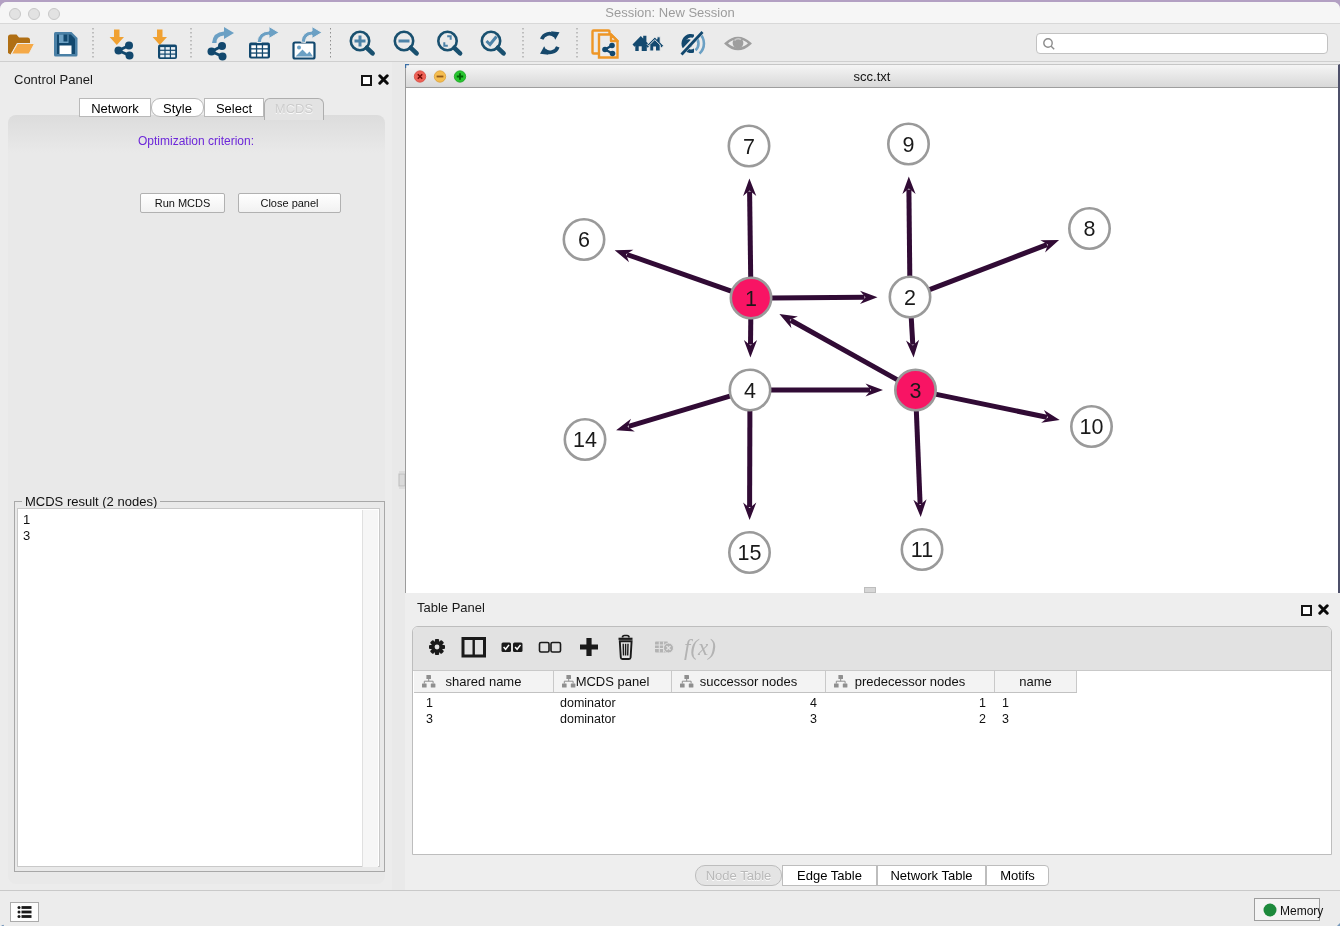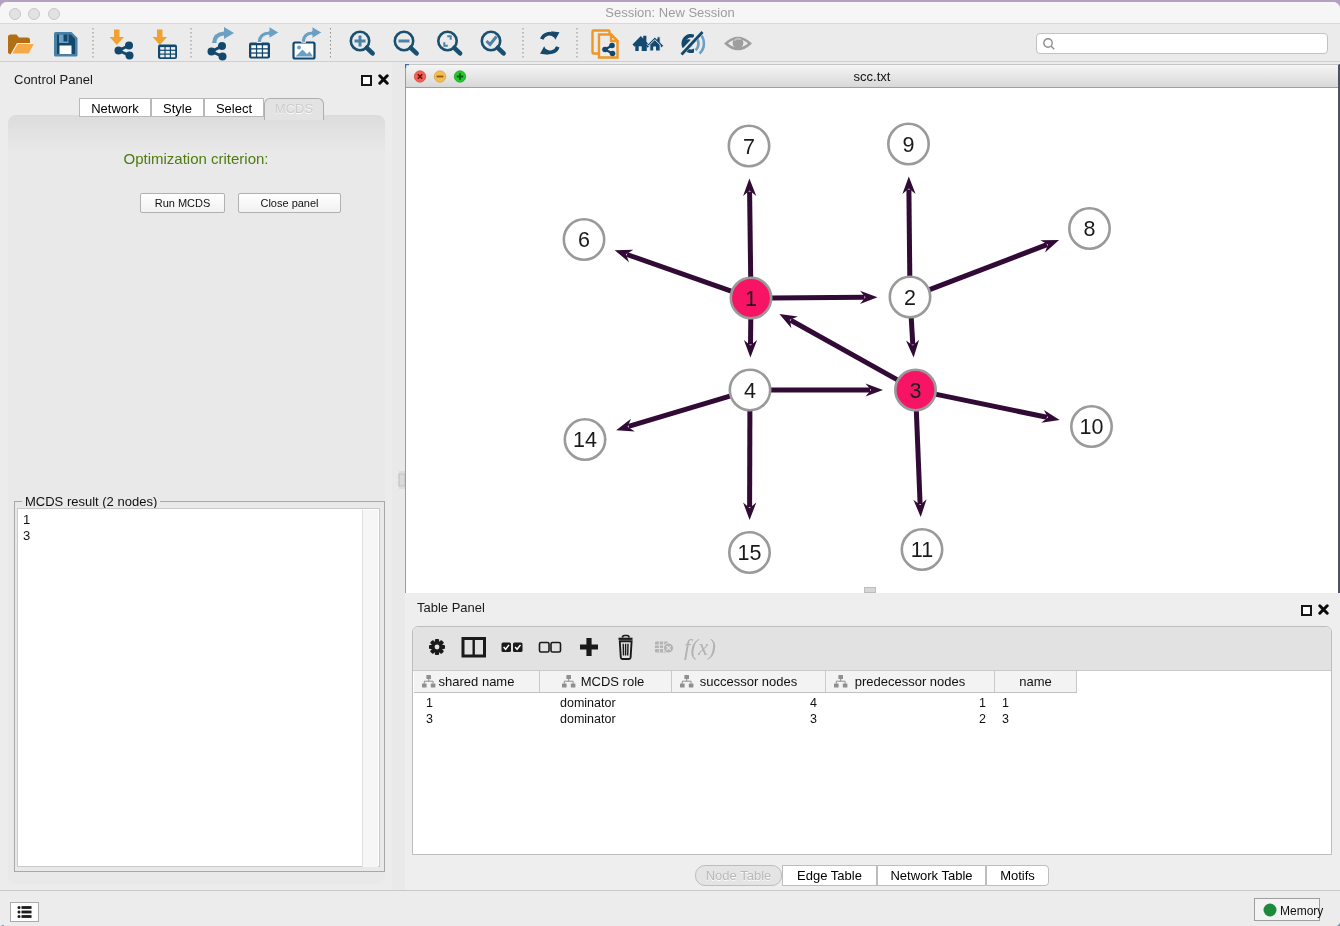--- a/index.html
+++ b/index.html
@@ -27,22 +27,22 @@
   .panel-title{font-size:13px;color:#1a1a1a;}
   .maxbox{position:absolute;width:7px;height:7px;border:2px solid #161616;background:#fff;}
   #cp-inner{position:absolute;left:8px;top:53px;width:377px;height:769px;
       background:linear-gradient(#dcdcdc,#e9e9e9 38px);border-radius:8px;}
   .cptab{position:absolute;top:36px;height:19px;background:#fff;border:1px solid #b9b9b9;
       font-size:13px;color:#000;text-align:center;line-height:19px;box-sizing:border-box;}
   #tab-mcds{position:absolute;top:36px;height:22px;background:#e3e3e3;
       border:1px solid #aeaeae;border-bottom:none;border-radius:6px 6px 0 0;
       font-size:13px;color:#cccccc;text-shadow:0 1px 0 #fafafa;text-align:center;
       line-height:20px;box-sizing:border-box;}
-  #opt-label{position:absolute;left:0;top:88px;width:392px;text-align:center;
-      font-size:15px;color:#4d7c0f;}
+  #opt-label{position:absolute;left:0;top:72px;width:392px;text-align:center;
+      font-size:12px;color:#6d28d9;}
   #combo{position:absolute;left:44px;top:97px;width:311px;height:21px;background:#fff;
       border:1px solid #b1b1b1;border-radius:5px;box-sizing:border-box;}
   #combo span{position:absolute;left:9px;top:2px;font-size:13.5px;color:#111;}
   .btn{position:absolute;top:131px;height:20px;background:linear-gradient(#ffffff,#f1f1f1);
       border:1px solid #b1b1b1;border-radius:2px;font-size:11px;color:#111;
       text-align:center;line-height:19px;box-sizing:border-box;margin-left:36px;}
   #mcds-group{position:absolute;left:14px;top:439px;width:369px;height:369px;
       border:1px solid #a8a8a8;}
   #mcds-label{position:absolute;left:7px;top:-8px;background:#e9e9e9;padding:0 3px;
       font-size:13px;color:#111;}
@@ -267,21 +267,21 @@
   <div id="cpanel">
     <div id="cp-head">
       <span class="panel-title" style="position:absolute;left:14px;top:10px;">Control Panel</span>
       <div class="maxbox" style="left:361px;top:13px;"></div>
       <svg style="position:absolute;left:378px;top:12px" width="11" height="11" viewBox="0 0 11 11">
           <path d="M1.8 1.8 L9.2 9.2 M9.2 1.8 L1.8 9.2" stroke="#0a0a0a" stroke-width="3" stroke-linecap="round"></path>
         </svg>
     </div>
     <div id="cp-inner"></div>
     <div class="cptab" style="left:79px;width:72px;">Network</div>
-    <div class="cptab" style="left:151px;width:53px;">Style</div>
+    <div class="cptab" style="left:151px;width:53px;border-radius:9px;">Style</div>
     <div class="cptab" style="left:204px;width:60px;">Select</div>
     <div id="tab-mcds" style="left:264px;width:60px;">MCDS</div>
     <div id="opt-label">Optimization criterion:</div>
     <div class="btn" style="left:104px;width:85px;">Run MCDS</div>
     <div class="btn" style="left:202px;width:103px;">Close panel</div>
     <div id="mcds-group">
       <div id="mcds-label">MCDS result (2 nodes)</div>
       <div id="mcds-text">
         <div class="scroll"></div>
         <div class="ln" style="top:3px;">1</div>
@@ -427,22 +427,22 @@
               <line x1="250.6" y1="14.5" x2="250.6" y2="25.5"></line>
             </g>
             <circle cx="255.5" cy="21" r="5" fill="#b3b3b3" stroke="#e2e2e2" stroke-width="1"></circle>
             <path d="M253.5 19 L257.5 23 M257.5 19 L253.5 23" stroke="#e2e2e2" stroke-width="1.4"></path>
           </g>
 
           <text x="271" y="28" font-family="'Liberation Serif',serif" font-style="italic" font-size="23" fill="#b3b3b3">f(x)</text>
         </svg>
       </div>
       <div class="thead-row" style="width:663px;">
-        <div class="thcell" style="left:0;width:126px;">shared name</div>
-        <div class="thcell" style="left:140px;width:118px;">MCDS role</div>
+        <div class="thcell" style="left:0;width:140px;">shared name</div>
+        <div class="thcell" style="left:140px;width:118px;">MCDS panel</div>
         <div class="thcell" style="left:258px;width:154px;">successor nodes</div>
         <div class="thcell" style="left:412px;width:169px;">predecessor nodes</div>
         <div class="thcell" style="left:581px;width:82px;">name</div>
         <svg class="abs" style="left:0;top:0;" width="663" height="21" viewBox="0 0 663 21">
           <g transform="translate(8,4)" fill="#8f8f8f">
             <rect x="4.4" y="0" width="4.6" height="4" rx="0.5"></rect>
             <rect x="0" y="8.5" width="4.6" height="4" rx="0.5"></rect>
             <rect x="8.8" y="8.5" width="4.6" height="4" rx="0.5"></rect>
             <path d="M6.7 4 L6.7 6.2 M2.3 8.5 L2.3 6.2 L11.1 6.2 L11.1 8.5" stroke="#8f8f8f" stroke-width="1" fill="none"></path>
           </g>

